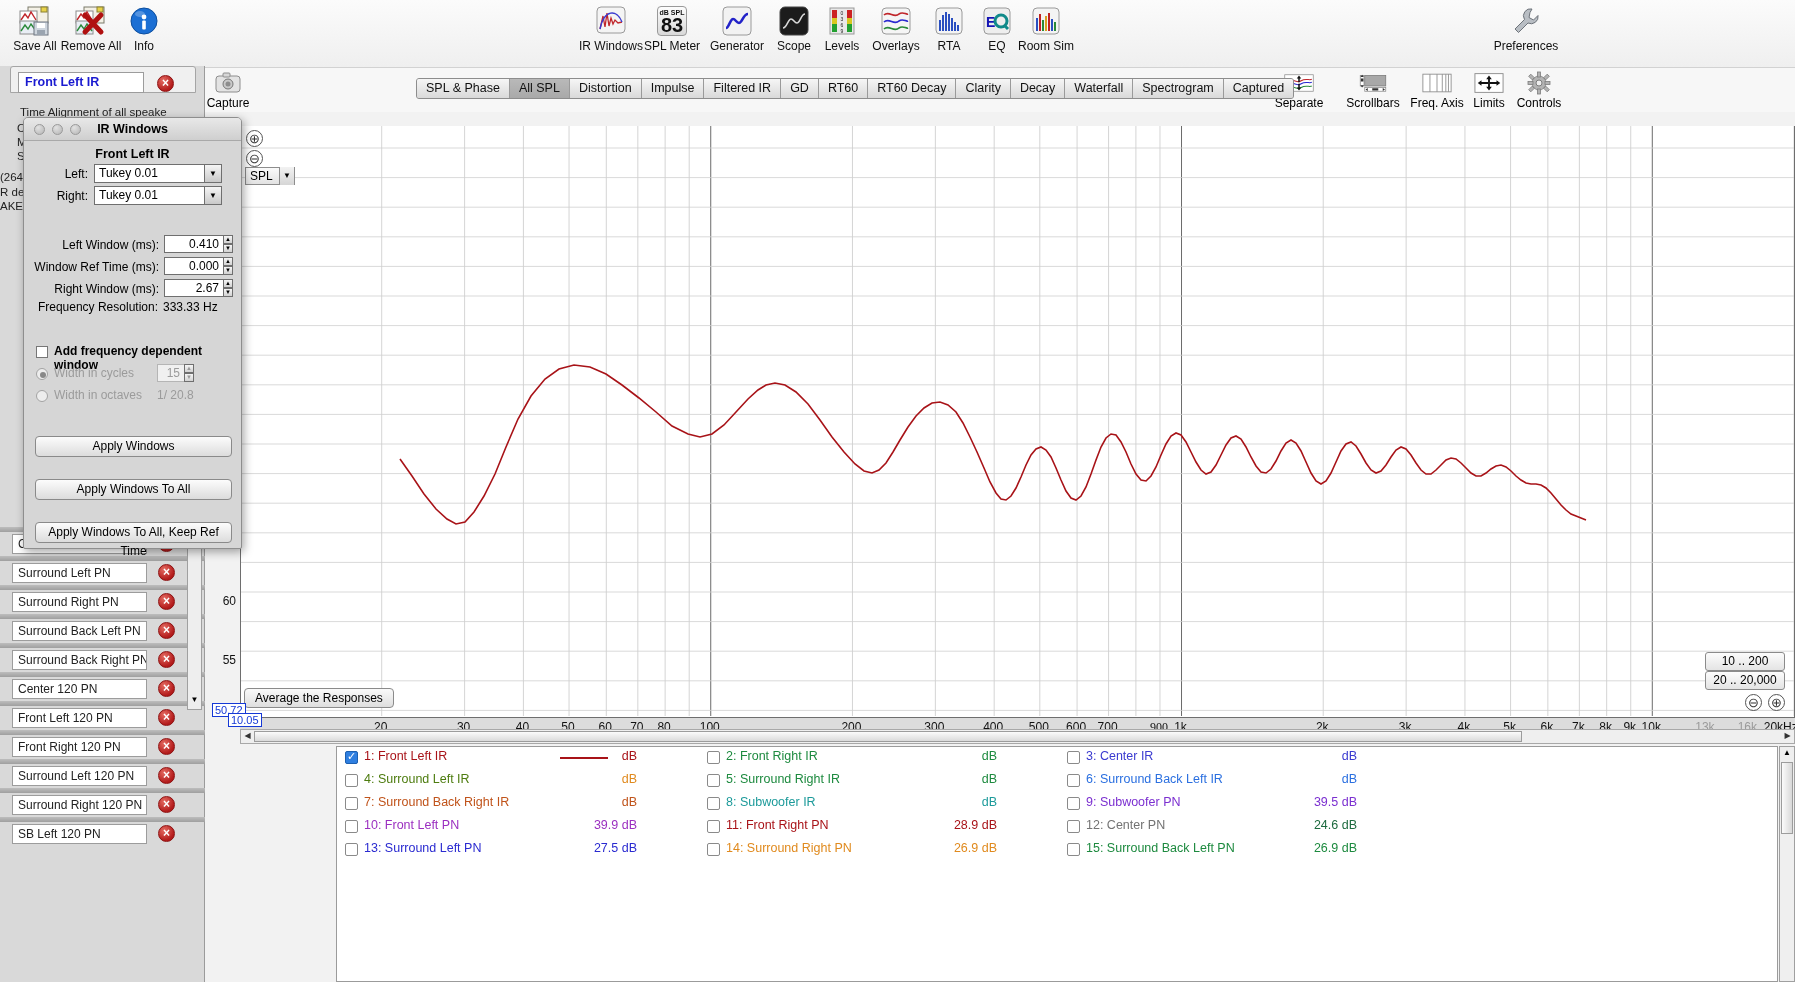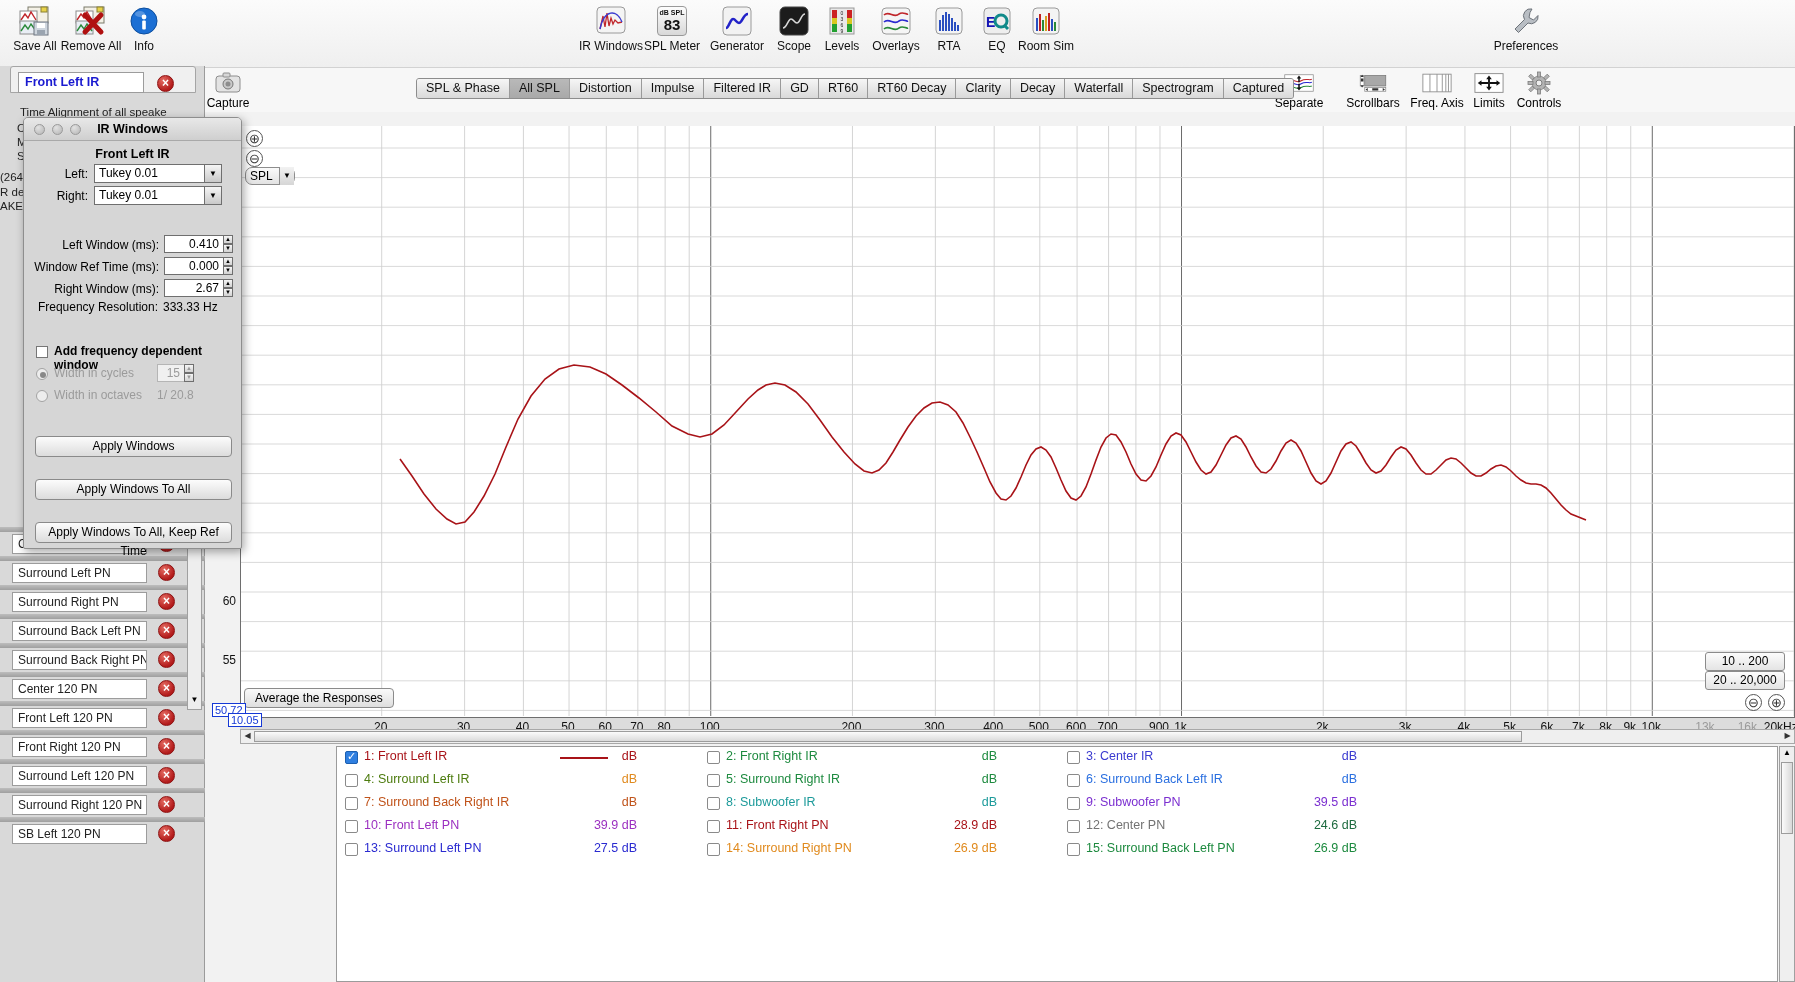--- a/index.html
+++ b/index.html
@@ -88,21 +88,21 @@
   .xtick.dim { color: #9a9a9a; }
 
   .ylab { position: absolute; right: 1559px; font-size: 12px; color: #111; text-align: right;
           transform: translateY(-50%); }
 
   .zoombtn { position: absolute; width: 17px; height: 17px; border: 1px solid #555;
              border-radius: 50%; background: #fff; font-size: 13px; text-align: center;
              line-height: 15px; color: #333; }
   .splsel { position: absolute; left: 245px; top: 167px; width: 50px; height: 18px;
             background: linear-gradient(#fafafa,#e2e2e2); border: 1px solid #8d8d8d;
-            border-radius: 7px; font-size: 12px; line-height: 16px; padding-left: 4px; }
+            border-radius: 0; font-size: 12px; line-height: 16px; padding-left: 4px; }
   .splsel .arrow { position: absolute; right: 0; top: -1px; width: 15px; height: 18px;
                    border-left: 1px solid #8d8d8d; text-align: center; line-height: 17px;
                    font-size: 8px; background: linear-gradient(#f2f2f2,#d6d6d6); }
 
   .rangebtn { position: absolute; right: 10px; width: 80px; height: 19px;
               background: linear-gradient(#fcfcfc,#e4e4e4); border: 1px solid #8b8b8b;
               border-radius: 3px; font-size: 12px; text-align: center; line-height: 17px; }
   .avgbtn { position: absolute; left: 244px; top: 688px; height: 20px; padding: 0 10px;
             background: linear-gradient(#fafafa,#dedede); border: 1px solid #8b8b8b;
             border-radius: 4px; font-size: 12px; line-height: 18px; }
@@ -237,21 +237,21 @@
         </svg>
       </div>
       <div class="tb-lab">IR Windows</div>
     </div>
 
     <div class="tb-item" style="left:633px">
       <div class="tb-icon">
         <div style="width:30px;height:30px;background:linear-gradient(#fdfdfd,#d8d8d8);
                     border:1px solid #999;border-radius:4px;text-align:center;">
           <div style="font-size:7px;line-height:8px;margin-top:2px;font-weight:bold;">dB SPL</div>
-          <div style="font-size:15px;line-height:16px;font-weight:bold;">83</div>
+          <div style="font-size:20px;line-height:16px;font-weight:bold;">83</div>
         </div>
       </div>
       <div class="tb-lab">SPL Meter</div>
     </div>
 
     <div class="tb-item" style="left:698px">
       <div class="tb-icon">
         <svg width="30" height="30" viewBox="0 0 30 30">
           <rect x="1" y="1" width="28" height="28" rx="4" fill="#f2f2f2" stroke="#9a9a9a"></rect>
           <path d="M4 22 C8 22, 8 8, 14 15 C20 22, 20 8, 26 8" fill="none" stroke="#2222c8" stroke-width="2.6"></path>
@@ -607,21 +607,21 @@
         <div class="xtick" style="left: 365.309px;">60</div>
         <div class="xtick" style="left: 396.826px;">70</div>
         <div class="xtick" style="left: 424.126px;">80</div>
         <div class="xtick" style="left: 469.748px;">100</div>
         <div class="xtick" style="left: 611.464px;">200</div>
         <div class="xtick" style="left: 694.362px;">300</div>
         <div class="xtick" style="left: 753.179px;">400</div>
         <div class="xtick" style="left: 798.801px;">500</div>
         <div class="xtick" style="left: 836.077px;">600</div>
         <div class="xtick" style="left: 867.594px;">700</div>
-        <div class="xtick" style="left: 918.975px;">900</div>
+        <div class="xtick" style="left: 918.975px; font-family: Liberation Serif, serif;">900</div>
         <div class="xtick" style="left: 940.517px;">1k</div>
         <div class="xtick" style="left: 1082.23px;">2k</div>
         <div class="xtick" style="left: 1165.13px;">3k</div>
         <div class="xtick" style="left: 1223.95px;">4k</div>
         <div class="xtick" style="left: 1269.57px;">5k</div>
         <div class="xtick" style="left: 1306.85px;">6k</div>
         <div class="xtick" style="left: 1338.36px;">7k</div>
         <div class="xtick" style="left: 1365.66px;">8k</div>
         <div class="xtick" style="left: 1389.74px;">9k</div>
         <div class="xtick" style="left: 1411.28px;">10k</div>

